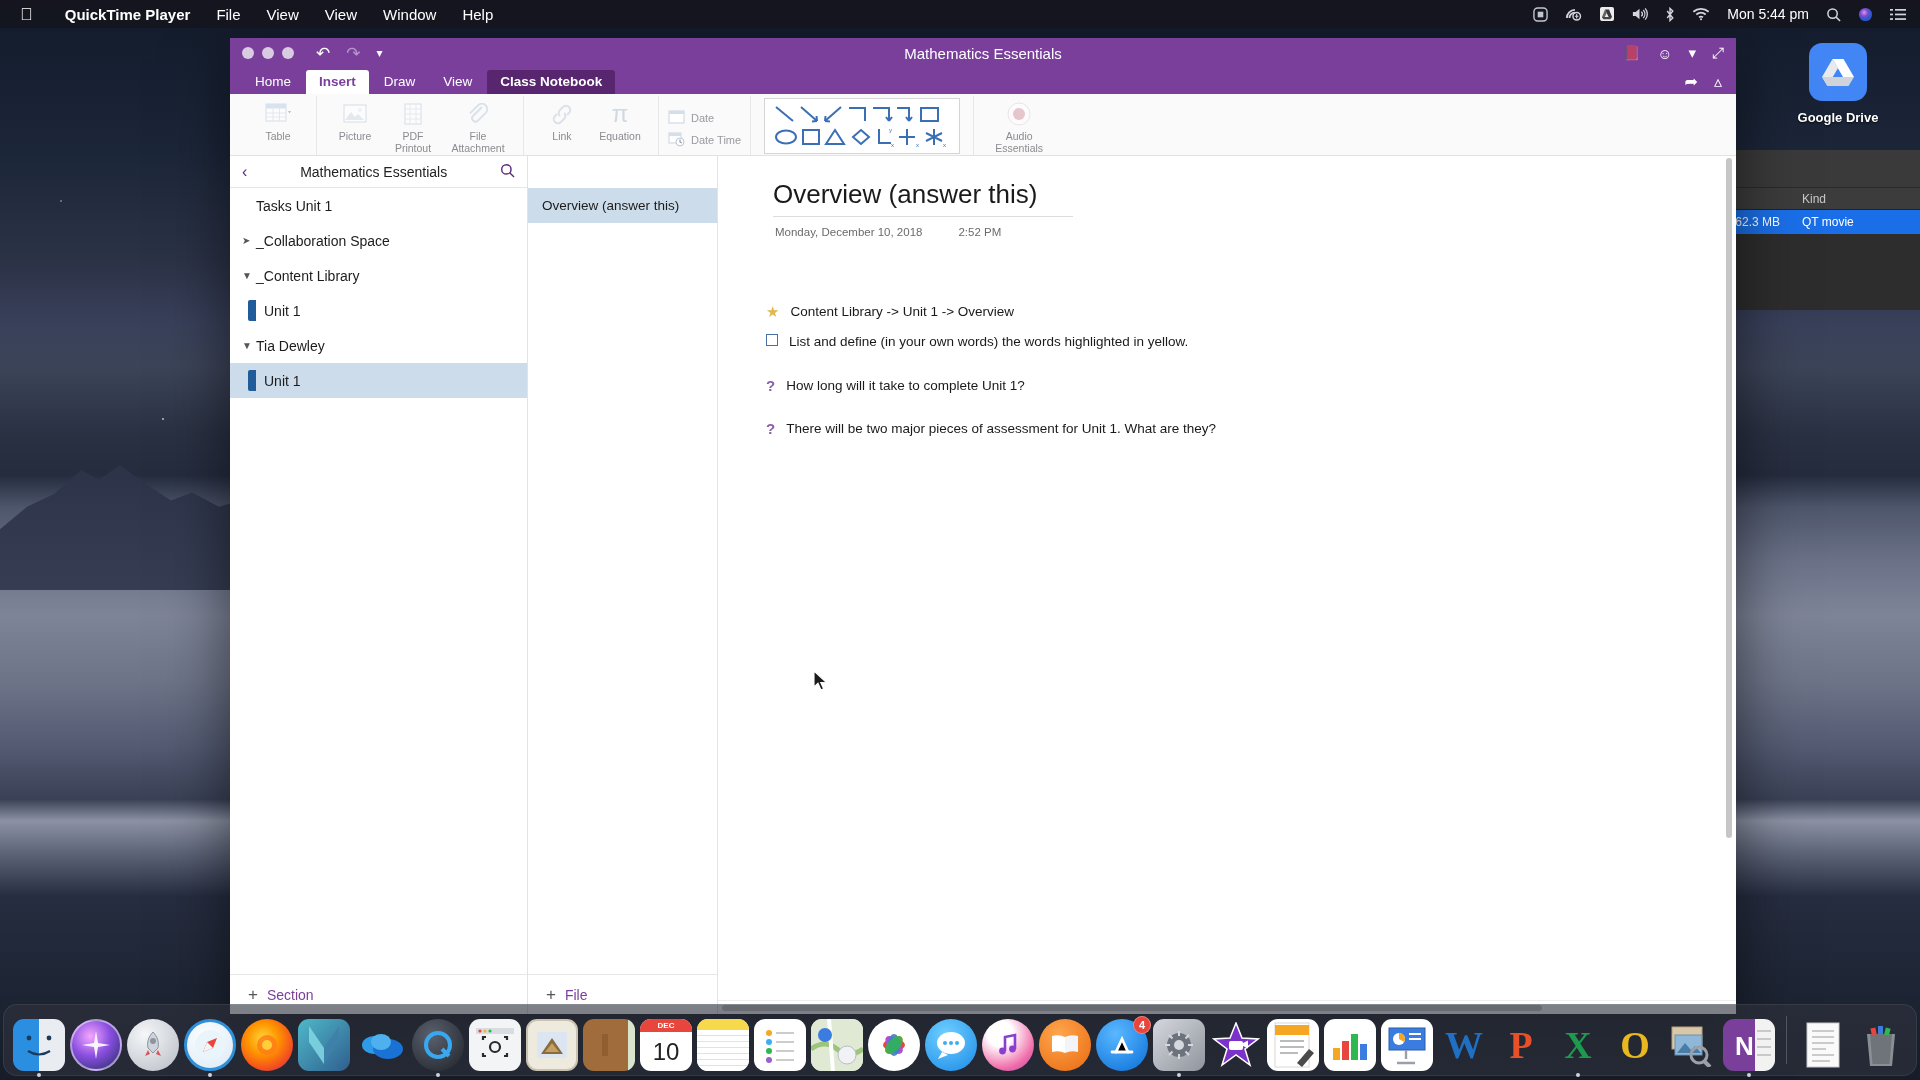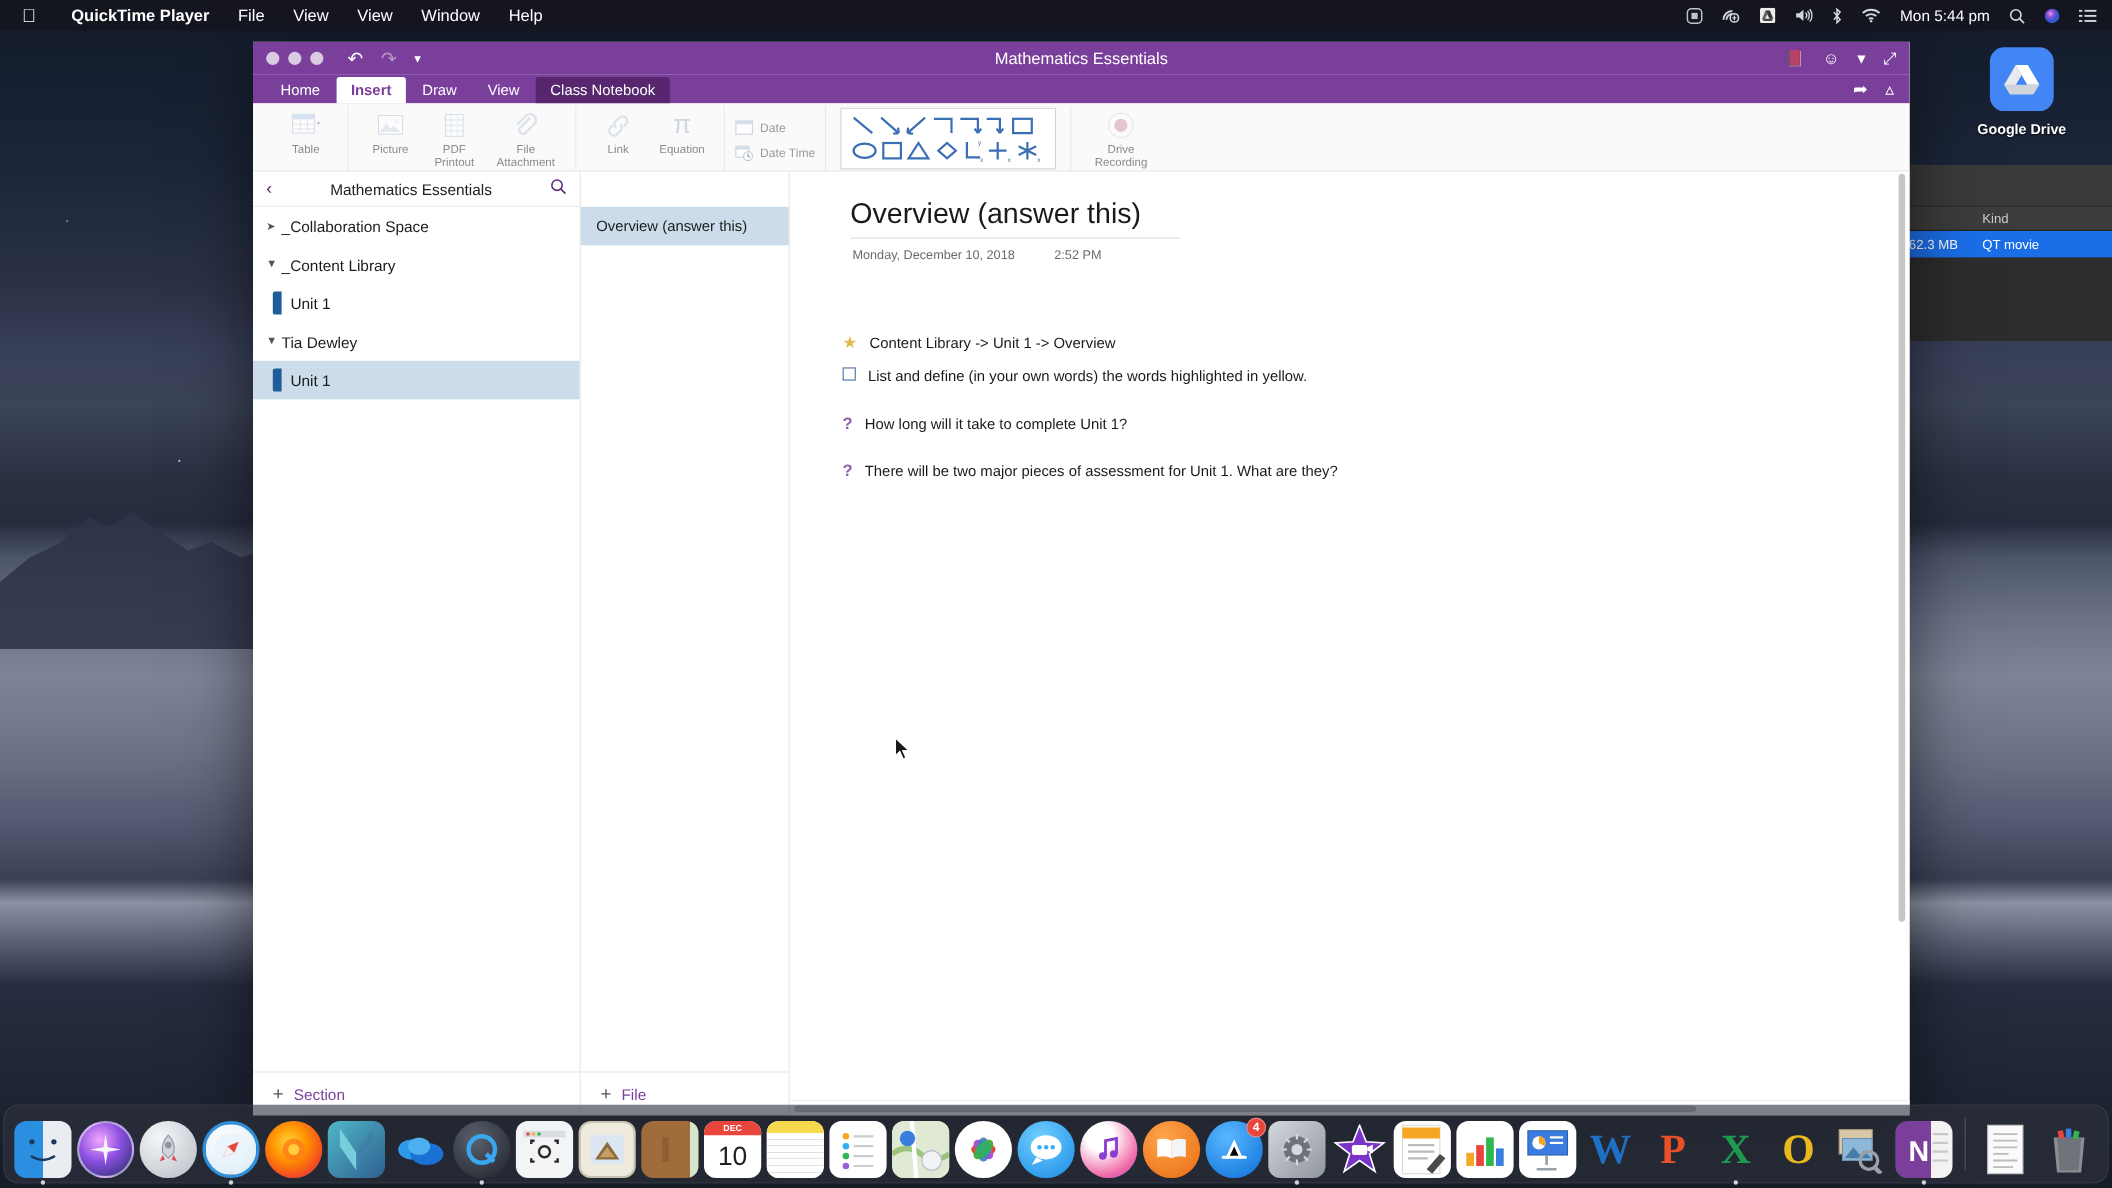--- a/index.html
+++ b/index.html
@@ -87,21 +87,21 @@
     position:absolute; left:0; right:0; text-align:center; color:#fff; font-size:15px;
     pointer-events:none;
   }
   .ttl-right { margin-left:auto; display:flex; align-items:center; gap:16px; color:#fff; font-size:15px; z-index:2; }
   .ttl-right .dim { opacity:.5; }
 
   
   .tabbar { height:26px; background:#7a3f9b; display:flex; align-items:flex-end; padding-left:12px; gap:2px; flex:0 0 auto; }
   .tab { padding:4px 13px 5px; color:#fff; font-size:13.5px; border-radius:3px 3px 0 0; }
   .tab.active { background:#fff; color:#7a3f9b; font-weight:bold; }
-  .tab.ribbon-dark { background:#57266f; font-weight:normal; }
+  .tab.ribbon-dark { background:#57266f; font-weight:bold; }
 
   
   .ribbon {
     height:62px; background:#fafafa; border-bottom:1px solid #e2e2e2;
     display:flex; align-items:stretch; padding:2px 6px 0 10px; flex:0 0 auto;
   }
   .rgroup { display:flex; align-items:flex-start; padding:0 9px; border-right:1px solid #e8e8e8; }
   .rgroup:last-child { border-right:none; }
   .ritem {
     width:58px; display:flex; flex-direction:column; align-items:center; justify-content:flex-start;
@@ -468,40 +468,44 @@
     </div>
 
     <div class="rgroup">
       <div class="ritem wide">
         <span class="gl">
           <svg width="26" height="26" viewBox="0 0 26 26">
               <circle cx="13" cy="13" r="11" fill="#fff" stroke="#e0cdd4"></circle>
               <circle cx="13" cy="13" r="6" fill="#d99aa8"></circle>
             </svg>
         </span>
-        <span>Drive Recording</span>
+        <span>Audio Essentials</span>
       </div>
     </div>
   </div>
 
   <div class="nbody">
 
     <div class="navcol">
       <div class="navhead">
         <span class="back">‹</span>
         <span class="nb-title">Mathematics Essentials</span>
         <span class="srch">
           <svg width="15" height="15" viewBox="0 0 16 16">
               <circle cx="6.8" cy="6.8" r="5" fill="none" stroke="#5f2b78" stroke-width="1.5"></circle>
               <path d="M10.6 10.6 L15 15" stroke="#5f2b78" stroke-width="1.5"></path>
             </svg>
         </span>
       </div>
       <div class="seclist">
         <div class="secrow">
+          <span class="tri"></span>
+          <span>Tasks Unit 1</span>
+        </div>
+        <div class="secrow">
           <span class="tri">➤</span>
           <span>_Collaboration Space</span>
         </div>
         <div class="secrow">
           <span class="tri">▼</span>
           <span>_Content Library</span>
         </div>
         <div class="secrow sub">
           <span class="tab-color"></span>
           <span>Unit 1</span>

